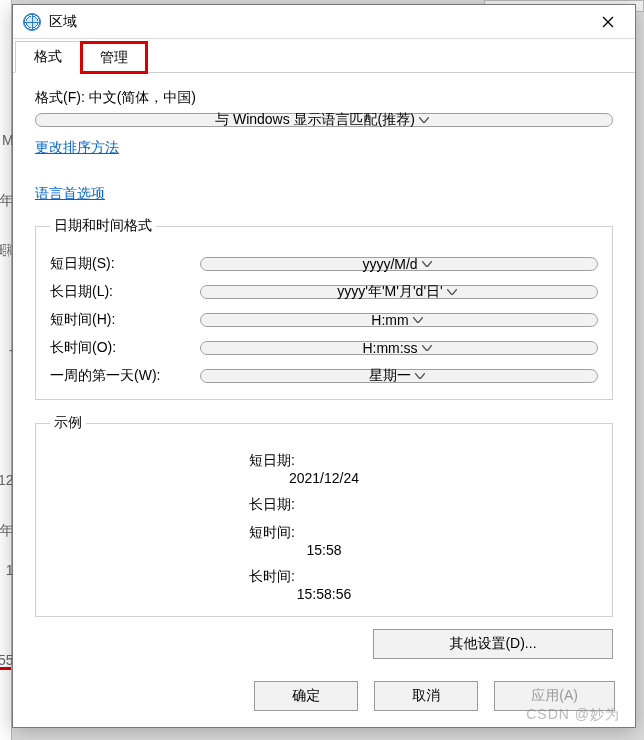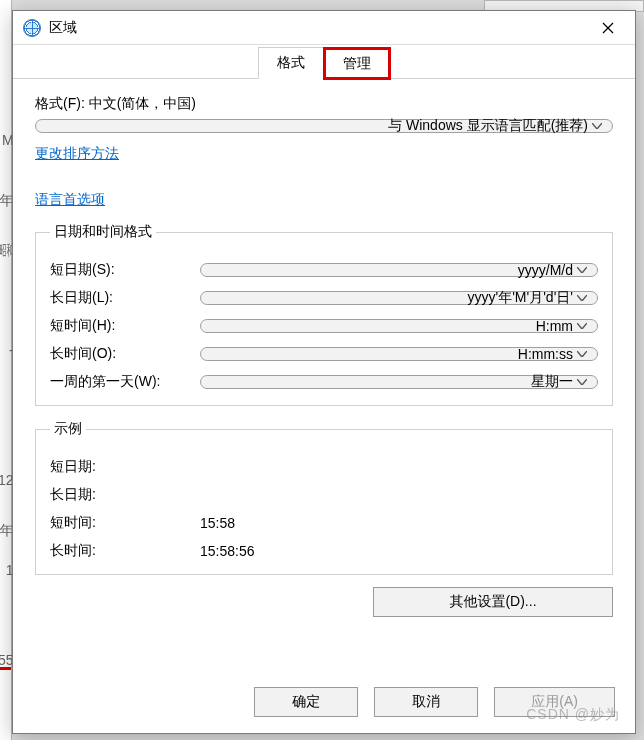--- a/index.html
+++ b/index.html
@@ -58,21 +58,21 @@
     color: rgba(140,140,140,0.6);
     letter-spacing: 1px;
     user-select: none;
     pointer-events: none;
   }
 
   
   .dialog {
     position: absolute;
     left: 12px;
-    top: 10px;
+    top: 4px;
     width: 624px;
     height: 724px;
     background: #fff;
     border: 1px solid #7a7a7a;
     box-shadow: 0 4px 20px rgba(0,0,0,0.25);
     display: flex;
     flex-direction: column;
   }
 
   
@@ -112,21 +112,20 @@
   .titlebar .close-btn svg { width: 12px; height: 12px; }
 
   
   .tabrow {
     height: 34px;
     display: flex;
     align-items: flex-end;
     padding: 0 2px;
     border-bottom: 1px solid #cfcfcf;
     position: relative;
-    justify-content: center;
   }
   .tab {
     padding: 6px 18px 6px 18px;
     border: 1px solid #cfcfcf;
     border-bottom: none;
     margin-right: 0;
     background: #fff;
     cursor: pointer;
     position: relative;
     top: 1px;
@@ -158,21 +157,21 @@
     height: 14px;
     border: 1px solid #a0a0a0;
     background: #f2f2f2;
     font: inherit;
     padding: 2px 6px;
     position: relative;
   }
   .select {
     display: flex;
     align-items: center;
-    justify-content: flex-end;
+    justify-content: center;
     cursor: pointer;
     border-radius: 8px;
   }
   .select .chev {
     width: 18px; height: 100%;
     display: flex; align-items: center; justify-content: center;
   }
   .chev svg { width: 10px; height: 6px; }
 
   .link {
@@ -203,21 +202,21 @@
     width: 150px;
     flex-shrink: 0;
   }
   .fld-row .select {
     flex: 1;
   }
   .fld-row .val {
     flex: 1;
   }
 
-  .ex-rows .fld-row { margin-top: 10px; }
+  .ex-rows .fld-row { margin-top: 10px; flex-direction: column; }
 
   .btn {
     height: 30px;
     min-width: 100px;
     border: 1px solid #9a9a9a;
     background: #f2f2f2;
     font: inherit;
     cursor: pointer;
     padding: 0 36px;
   }
@@ -362,20 +361,21 @@
             </span>
         </div>
       </div>
     </fieldset>
 
     <fieldset class="ex-rows">
       <legend>示例</legend>
 
       <div class="fld-row">
         <span class="lbl">短日期:</span>
+        <span class="val">2021/12/24</span>
       </div>
       <div class="fld-row">
         <span class="lbl">长日期:</span>
       </div>
       <div class="fld-row">
         <span class="lbl">短时间:</span>
         <span class="val">15:58</span>
       </div>
       <div class="fld-row">
         <span class="lbl">长时间:</span>

